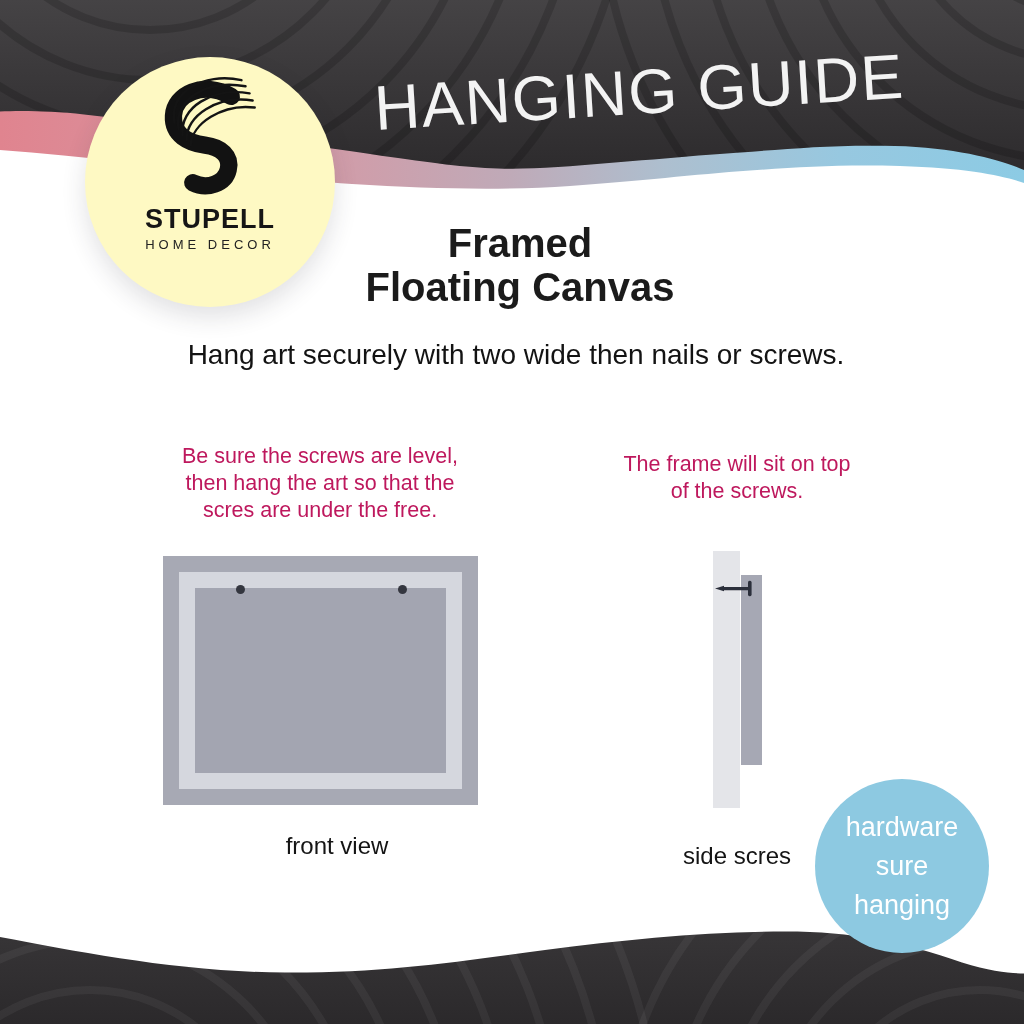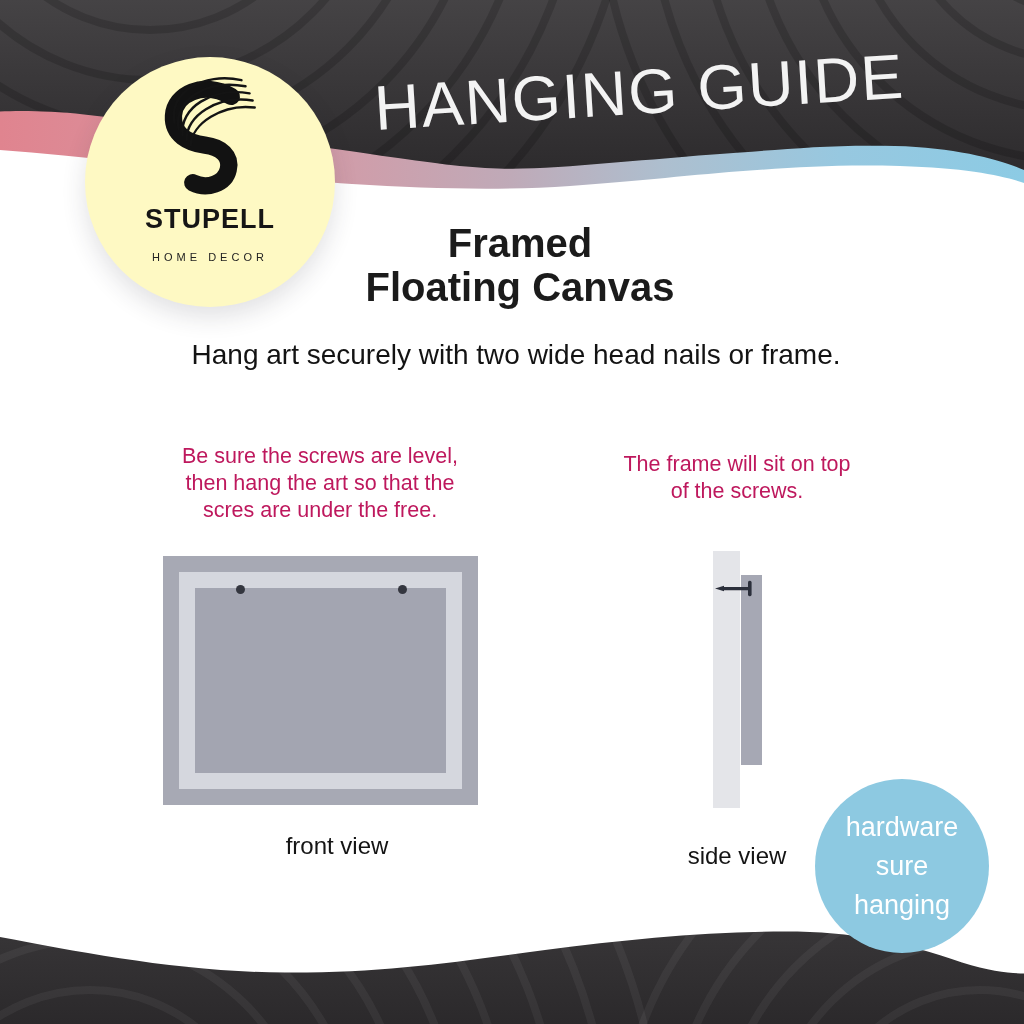--- a/index.html
+++ b/index.html
@@ -20,21 +20,21 @@
   }
 
   .logo-circle{
     position:absolute;left:85px;top:57px;width:250px;height:250px;
     border-radius:50%;background:#fef9c3;z-index:3;
     box-shadow:0 10px 24px rgba(40,40,60,0.14);
     display:flex;flex-direction:column;align-items:center;
   }
   .logo-mark{width:132px;height:132px;margin-top:13px;}
   .brand-name{font-size:27px;font-weight:600;letter-spacing:1px;color:#161616;margin-top:2px;}
-  .brand-tagline{font-size:11px;font-weight:400;letter-spacing:4px;color:#222222;margin-top:16px;}
+  .brand-tagline{font-size:13px;font-weight:400;letter-spacing:4px;color:#222222;margin-top:2px;}
 
   .product-title{
     position:absolute;left:320px;top:221px;width:400px;z-index:2;
     text-align:center;font-size:40px;font-weight:700;color:#1b1b1b;line-height:44px;
   }
   .instruction{
     position:absolute;left:116px;top:339px;width:800px;z-index:2;
     text-align:center;font-size:28px;font-weight:500;color:#131313;
   }
   .note{
@@ -129,21 +129,21 @@
     </svg>
     <div class="brand-name">STUPELL</div>
     <div class="brand-tagline">HOME DECOR</div>
   </div>
 
   <div class="product-title">
     <div>Framed</div>
     <div>Floating Canvas</div>
   </div>
 
-  <div class="instruction">Hang art securely with two wide head nails or frame.</div>
+  <div class="instruction">Hang art securely with two wide then nails or screws.</div>
 
   <div class="note front-note">
     <div>Be sure the screws are level,</div>
     <div>then hang the art so that the</div>
     <div>scres are under the free.</div>
   </div>
 
   <div class="note side-note">
     <div>The frame will sit on top</div>
     <div>of the screws.</div>
@@ -159,21 +159,21 @@
 
   <div class="side-wall"></div>
   <div class="side-frame-bar"></div>
   <svg class="nail" viewBox="0 0 40 17">
     <g fill="#2b2f3b">
       <polygon points="1,8.5 10,5.8 10,11.2"></polygon>
       <rect x="9" y="6.9" width="27" height="3.4" rx="1"></rect>
       <rect x="34" y="0.8" width="3.6" height="15.4" rx="1.6"></rect>
     </g>
   </svg>
-  <div class="caption side-caption">side view</div>
+  <div class="caption side-caption">side scres</div>
 
   <svg class="band bottom-band" viewBox="0 0 1024 194" preserveAspectRatio="none">
     <defs>
       <linearGradient id="darkGradBot" x1="0" y1="0" x2="0" y2="1">
         <stop offset="0" stop-color="#373537"></stop>
         <stop offset="1" stop-color="#2b292b"></stop>
       </linearGradient>
       <clipPath id="botDarkClip">
         <path d="M0,107 C80,122 180,142 285,142.5 C385,143 455,132 545,120 C625,109.5 705,101.5 785,101.5 C853,101.5 903,112 962,132.5 C992,142 1012,143.5 1024,143.5 L1024,194 L0,194 Z"></path>
       </clipPath>

